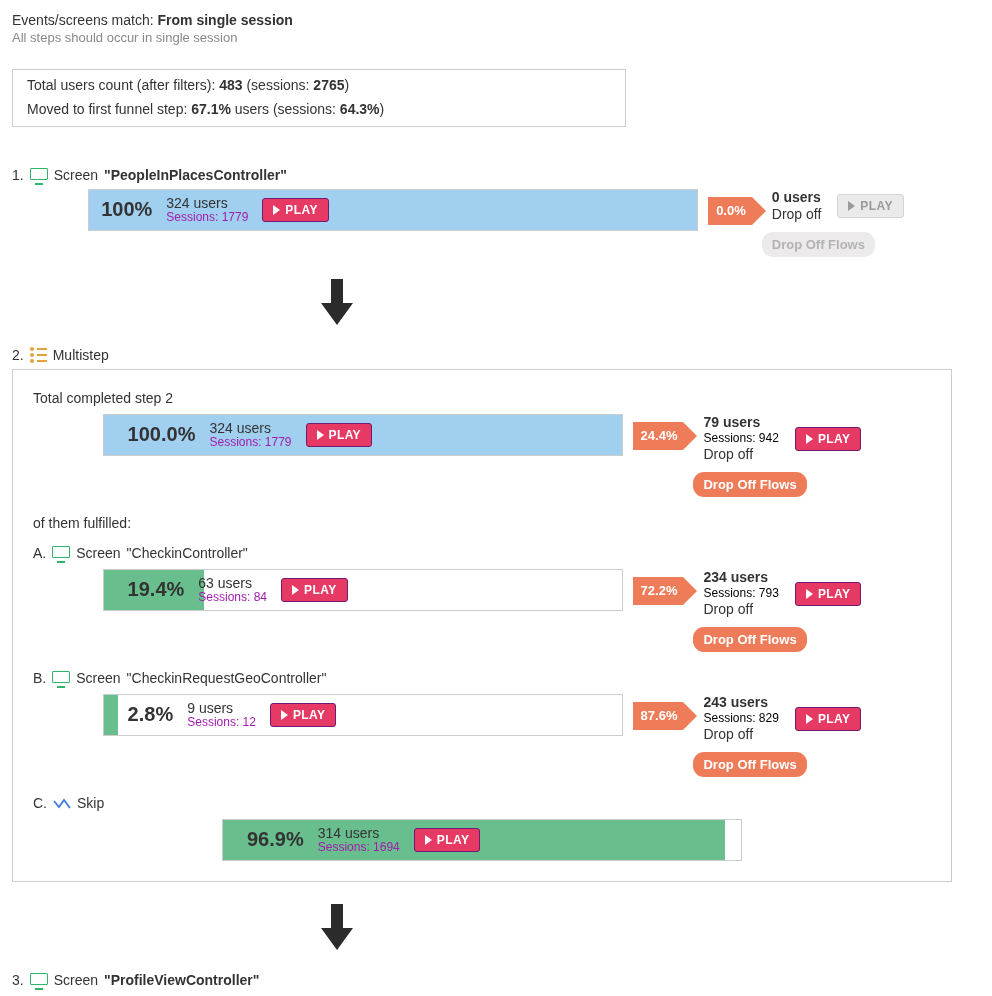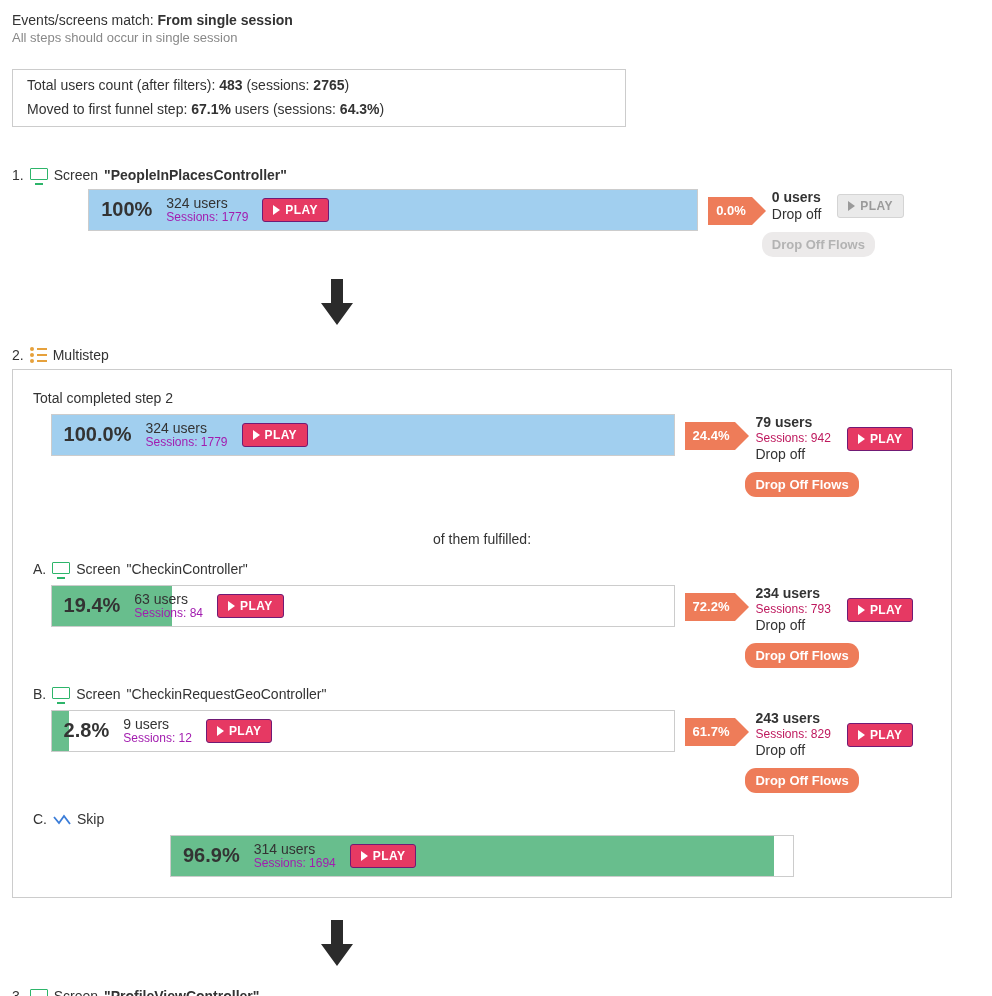--- a/index.html
+++ b/index.html
@@ -65,21 +65,21 @@
     display:flex; align-items:flex-start; gap:10px;justify-content:center;
   }
   .bar-container {
     border:1px solid #ccc;
     width:610px;
     height:42px;
     position:relative;
     display:flex; align-items:center;
     overflow:hidden;
   }
-  .bar-narrower { width:624px; }
+  .bar-narrower { width:520px;padding-left:12px; }
   .bar-fill {
     position:absolute; left:0; top:0; bottom:0;
     background:#a1cfef;
   }
   .bar-fill.green { background:#68be8d; }
   .bar-content {
     position:relative; z-index:1;
     display:flex; align-items:center; gap:14px;
     padding:0 12px;
     width:100%;
@@ -126,21 +126,21 @@
     margin-top:8px;
   }
   .arrow-chip::after {
     content:""; position:absolute; right:-14px; top:0;
     border-left:14px solid #ee7c59;
     border-top:14px solid transparent;
     border-bottom:14px solid transparent;
   }
   .drop-info { display:flex; flex-direction:column; line-height:1.25; margin-left:10px;}
   .drop-info .u { font-weight:700; }
-  .drop-info .s { font-size:12px; color:#be185d; }
+  .drop-info .s { font-size:12px; color:#000000; }
   .drop-info .d { }
   .dropflow-btn {
     background:#ee7c59; color:#fff; border:none; border-radius:11px;
     padding:5px 10px; font-size:13px; font-weight:600; cursor:pointer;
     margin-top:4px; align-self:flex-start;
   }
   .dropflow-btn.disabled {
     background:#eceaea; color:#b3b3b3; cursor:default;
   }
   .right-col { display:flex; flex-direction:column; gap:4px;}
@@ -152,21 +152,21 @@
     width:650px;
   }
   .down-arrow svg { width:36px; height:46px; }
 
   .multistep-box {
     border:1px solid #ccc;
     padding:20px 20px;
     width:940px;
   }
   .ms-title { margin-bottom:8px; }
-  .ms-sub { margin:34px 0 14px;text-align:center; }
+  .ms-sub { margin:18px 0 14px; }
 
   .sub-step-label { margin-bottom:8px; display:flex; align-items:center; gap:6px;}
   .sub-step { margin-bottom:18px; }
 </style>
 </head>
 <body>
 
 <div class="header-line">
   <span>Events/screens match:</span>
   <span class="bold">From single session</span>
@@ -346,21 +346,21 @@
             <span class="s">Sessions: 12</span>
           </div>
           <button class="play-btn">
               <span class="tri"></span>
               <span>PLAY</span>
             </button>
         </div>
       </div>
       <div class="dropoff-area">
         <div class="arrow-chip">
-            <span>61.7%</span>
+            <span>87.6%</span>
           </div>
         <div class="right-col">
           <div class="right-top">
             <div class="drop-info">
               <span class="u">243 users</span>
               <span class="s">Sessions: 829</span>
               <span class="d">Drop off</span>
             </div>
             <button class="play-btn">
                 <span class="tri"></span>

